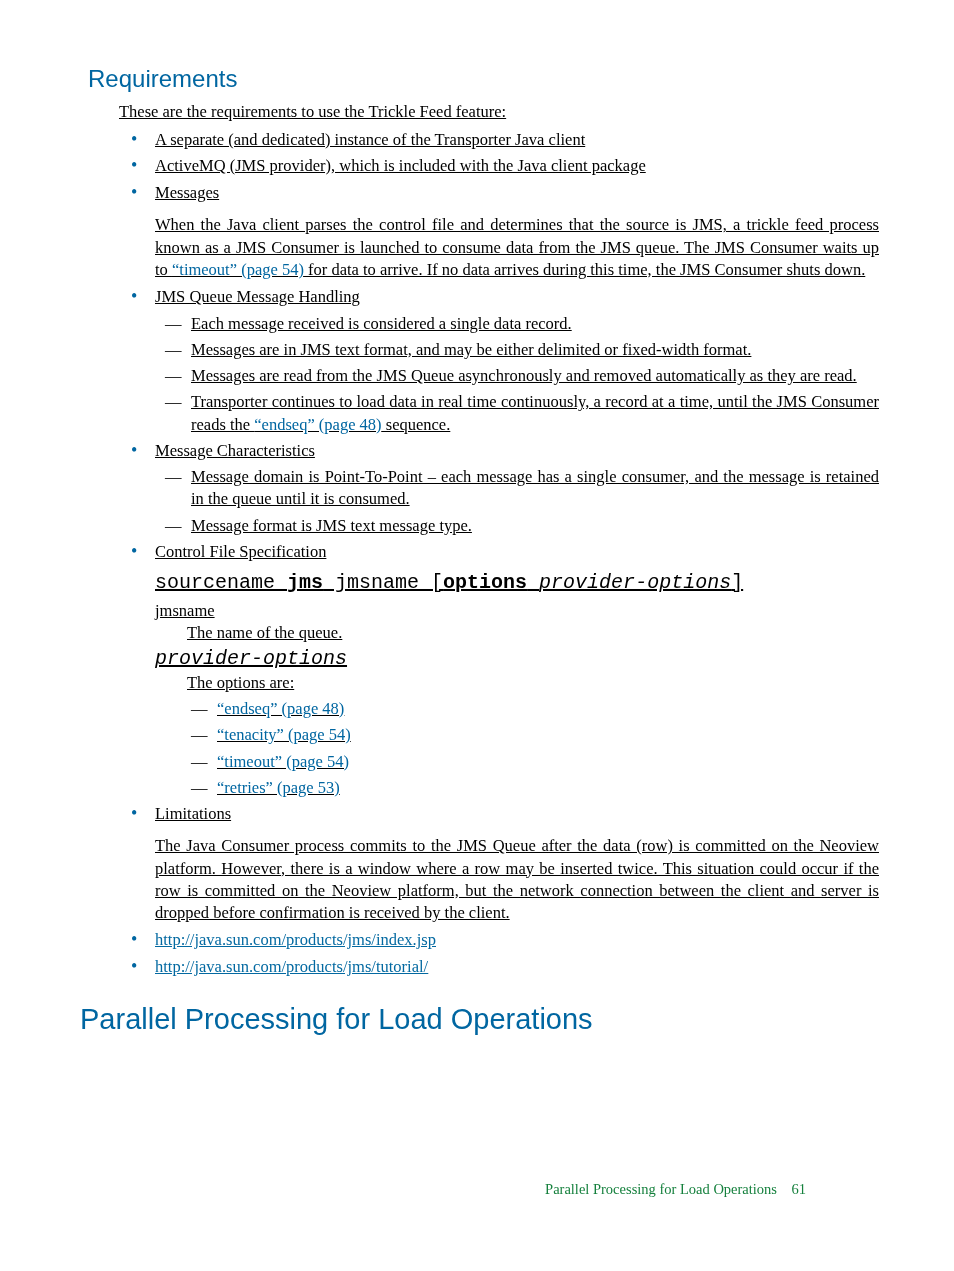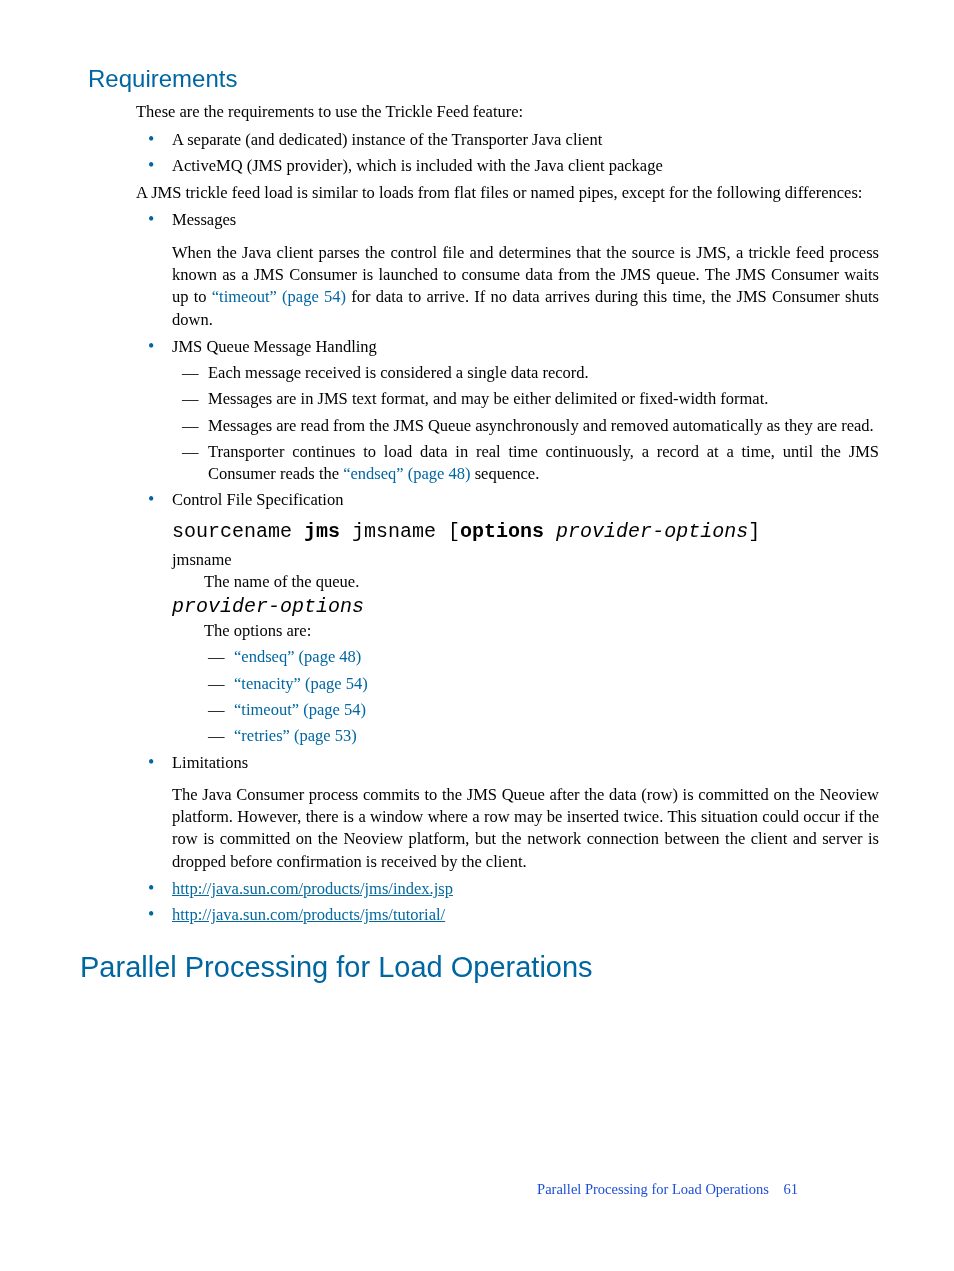--- a/index.html
+++ b/index.html
@@ -21,21 +21,22 @@
   }
   h2.sec.sub {
     font-size: 24px;
     margin-left: 8px;
   }
   h2.sec.big {
     font-size: 29px;
     margin-top: 22px;
   }
   .indent {
-    margin-left: 56px;
+    margin-left: 39px;
+    text-decoration: underline;
   }
   p {
     margin: 5px 0;
     text-align: justify;
   }
   ul.bul {
     list-style: none;
     padding-left: 0;
     margin: 5px 0;
   }
@@ -83,23 +84,23 @@
     font-size: 20px;
   }
   .bold { font-weight: bold; }
   .ital { font-style: italic; }
   .def-block {
     margin-left: 32px;
   }
   .footer {
     position: absolute;
     bottom: 38px;
-    right: 81px;
+    right: 73px;
     font-size: 14.5px;
-    color: #1d4ed8;
+    color: #15803d;
     font-family: "Palatino Linotype", Georgia, serif;
   }
   .page {
     position: relative;
     min-height: 1175px;
   }
 </style>
 </head>
 <body>
 
@@ -108,21 +109,20 @@
   <h2 class="sec sub">Requirements</h2>
 
   <div class="indent">
     <p>These are the requirements to use the Trickle Feed feature:</p>
 
     <ul class="bul">
       <li>A separate (and dedicated) instance of the Transporter Java client</li>
       <li>ActiveMQ (JMS provider), which is included with the Java client package</li>
     </ul>
 
-    <p>A JMS trickle feed load is similar to loads from flat files or named pipes, except for the following differences:</p>
 
     <ul class="bul">
 
       <li>
         <span>Messages</span>
         <p style="margin-top:10px;">
           <span>When the Java client parses the control file and determines that the source is JMS, a trickle feed process known as a JMS Consumer is launched to consume data from the JMS queue. The JMS Consumer waits up to </span><span class="xref">“timeout” (page 54)</span><span> for data to arrive. If no data arrives during this time, the JMS Consumer shuts down.</span>
         </p>
       </li>
 
@@ -131,20 +131,27 @@
         <ul class="dash">
           <li>Each message received is considered a single data record.</li>
           <li>Messages are in JMS text format, and may be either delimited or fixed-width format.</li>
           <li>Messages are read from the JMS Queue asynchronously and removed automatically as they are read.</li>
           <li>
             <span>Transporter continues to load data in real time continuously, a record at a time, until the JMS Consumer reads the </span><span class="xref">“endseq” (page 48)</span><span> sequence.</span>
           </li>
         </ul>
       </li>
 
+      <li>
+        <span>Message Characteristics</span>
+        <ul class="dash">
+          <li>Message domain is Point-To-Point – each message has a single consumer, and the message is retained in the queue until it is consumed.</li>
+          <li>Message format is JMS text message type.</li>
+        </ul>
+      </li>
 
       <li>
         <span>Control File Specification</span>
         <div class="mono" style="margin:6px 0 4px 0;">
           <span>sourcename </span><span class="bold">jms</span><span> jmsname [</span><span class="bold">options</span><span> </span><span class="ital">provider-options</span><span>]</span>
         </div>
         <div>jmsname</div>
         <div class="def-block">The name of the queue.</div>
         <div class="mono ital">provider-options</div>
         <div class="def-block">

